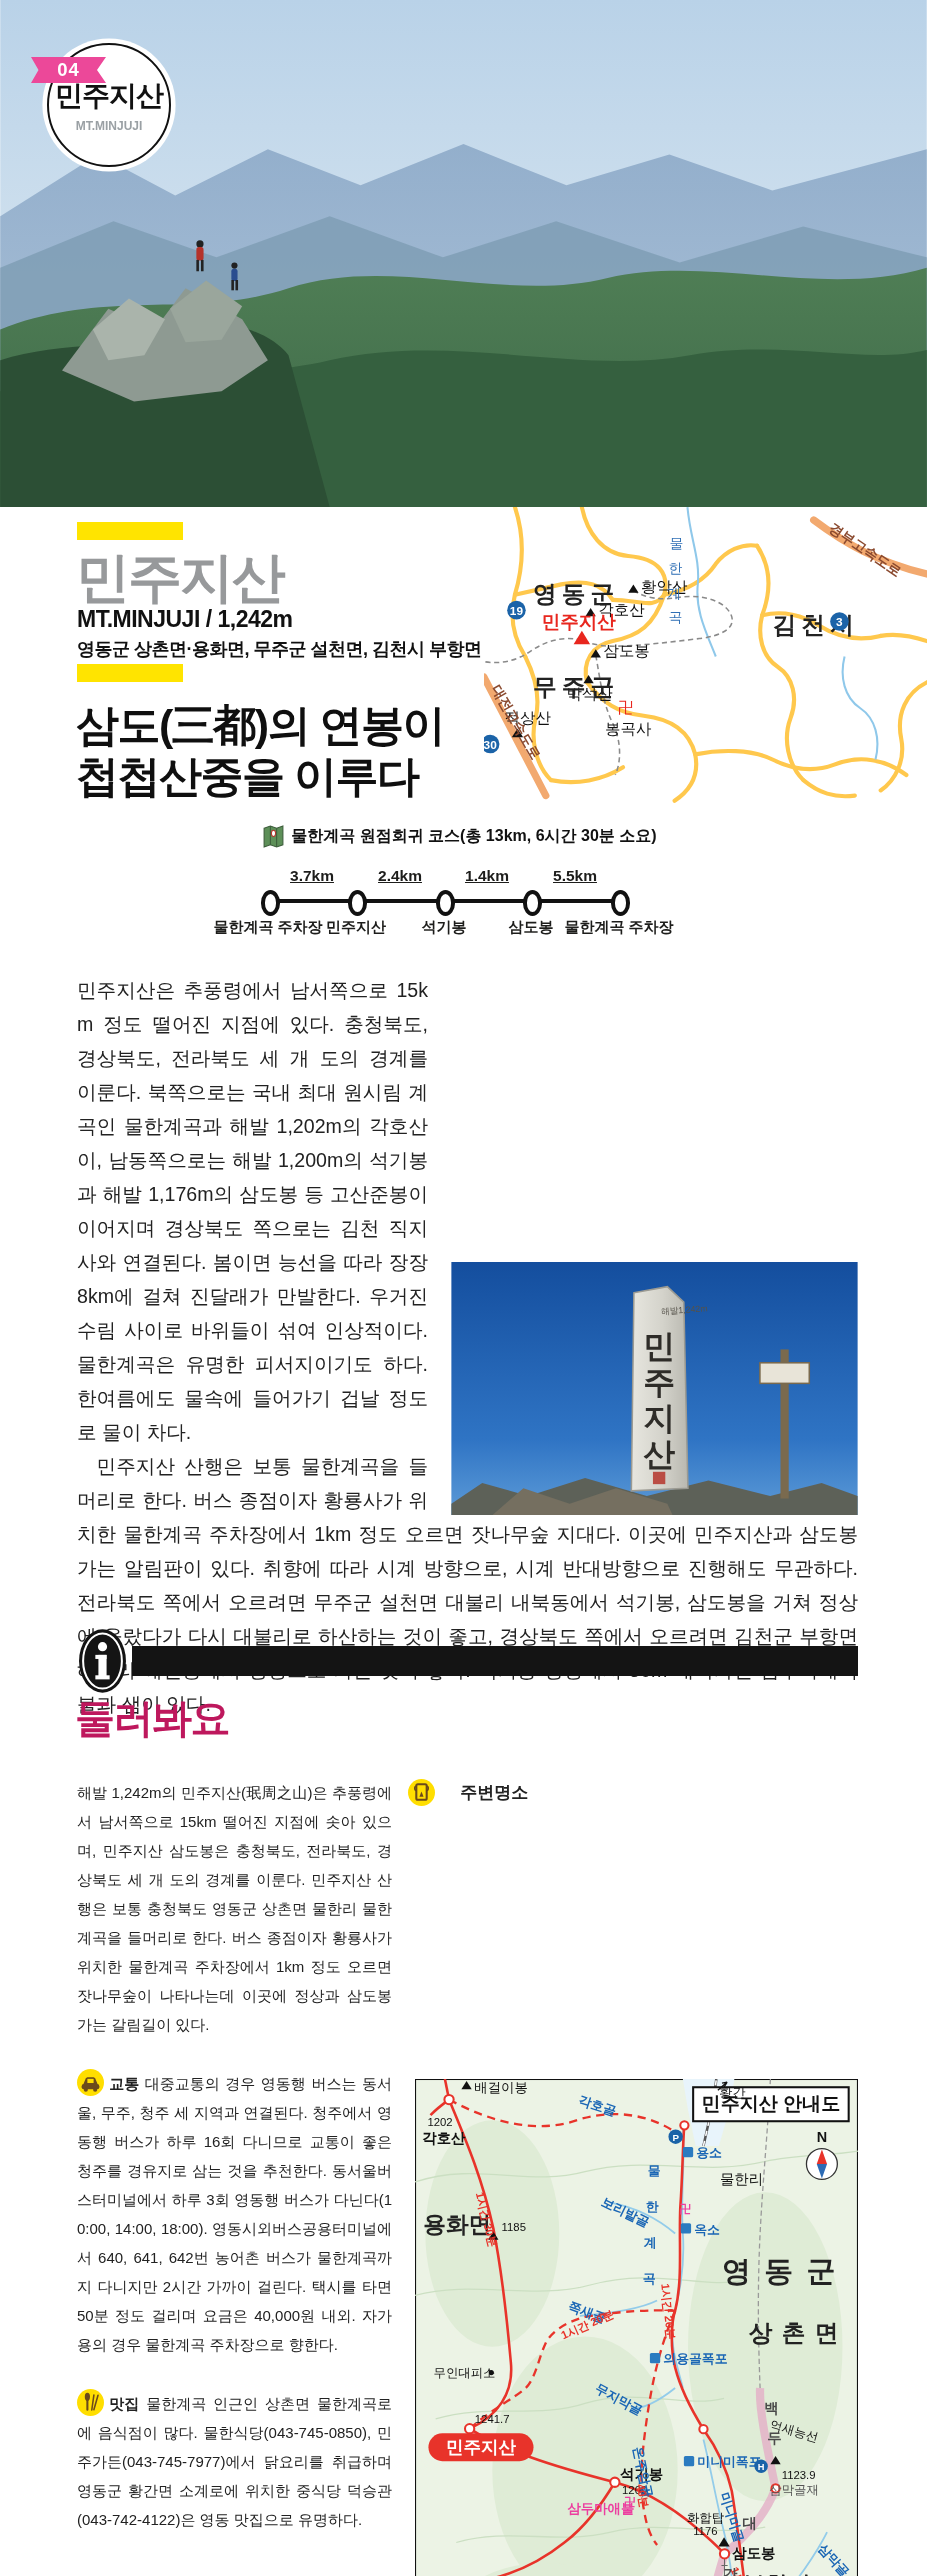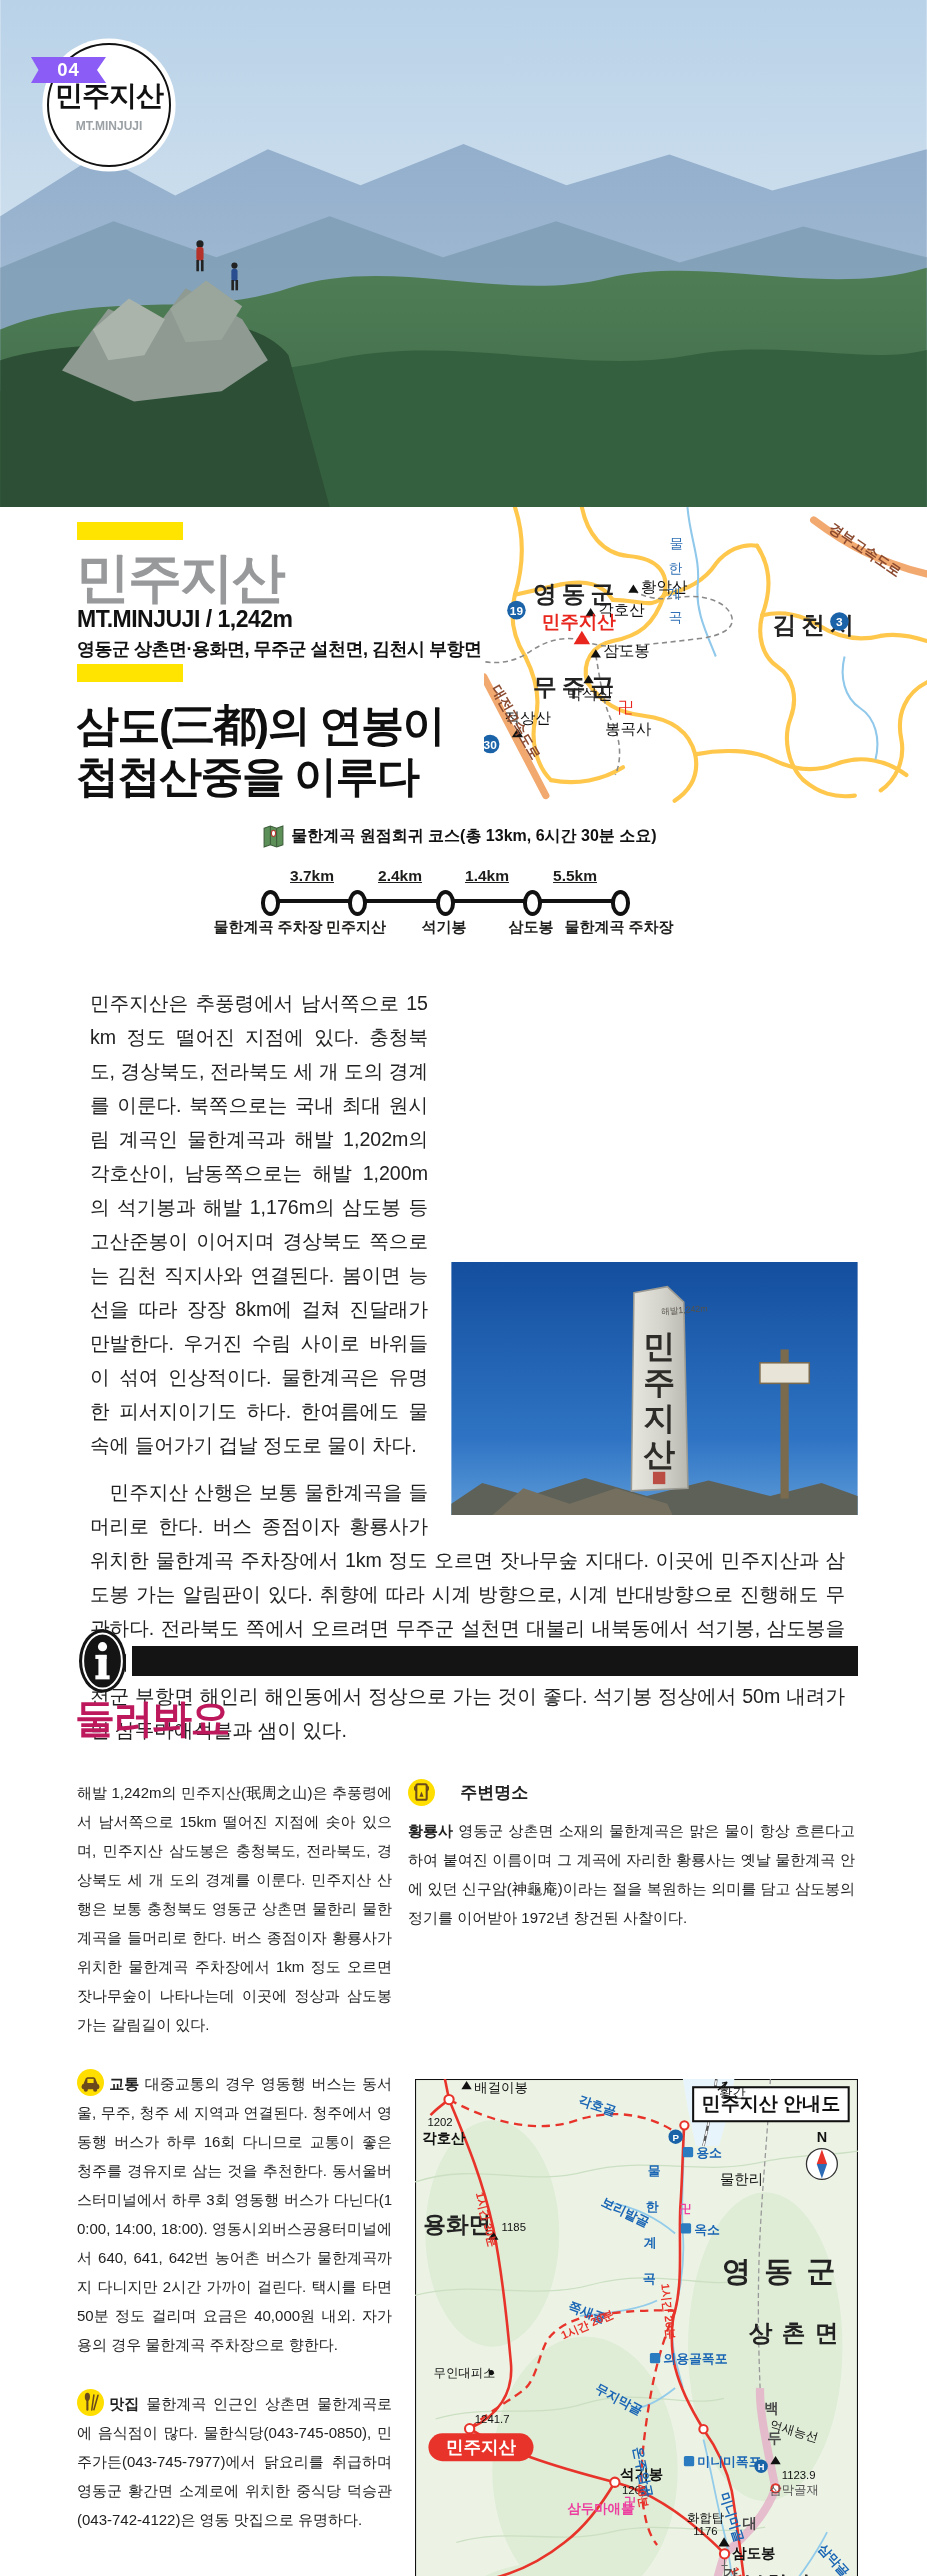--- a/index.html
+++ b/index.html
@@ -6,42 +6,42 @@
   #page{position:relative;width:927px;height:2782px;background:#fff;overflow:hidden;
         font-family:"Liberation Sans", sans-serif;color:#1d1d1b;}
   .abs{position:absolute;}
   
   #hero{left:0;top:0;width:927px;height:507px;}
   #badge-circle{left:47px;top:43px;width:120px;height:120px;border-radius:50%;
     background:#fff;border:2.1px solid #111;box-shadow:0 0 0 4.6px #fff;
     display:flex;flex-direction:column;align-items:center;justify-content:center;z-index:3;}
   #badge-title{font-size:28px;font-weight:900;letter-spacing:-1px;color:#111;}
   #badge-sub{font-size:12px;font-weight:700;color:#9aa0a4;margin-top:3.1px;letter-spacing:0px;}
-  #badge-ribbon{left:31px;top:57px;width:75px;height:26px;background:#8b5cf6;z-index:4;
+  #badge-ribbon{left:31px;top:57px;width:75px;height:26px;background:#ec4899;z-index:4;
     clip-path:polygon(0% 0%,100% 0%,88% 50%,100% 100%,0% 100%,10% 50%);
     display:flex;align-items:center;justify-content:center;}
   #badge-num{color:#fff;font-size:18.5px;font-weight:900;letter-spacing:1px;}
   
   .ybar{width:106px;height:17.5px;background:#FFE400;}
   #ybar1{left:77px;top:522px;}
   #ybar2{left:77px;top:664px;}
   #t-name{left:76px;top:542px;font-size:54px;font-weight:900;color:#97999B;letter-spacing:-2.1px;}
   #t-en{left:77px;top:606px;font-size:23px;font-weight:900;color:#111;letter-spacing:-0.5px;}
   #t-region{left:77px;top:637px;font-size:18px;font-weight:700;color:#111;letter-spacing:-0.5px;}
   #t-head1{left:76px;top:697px;font-size:43px;font-weight:900;color:#0f0f0f;letter-spacing:-1.5px;}
   #t-head2{left:76px;top:748px;font-size:43px;font-weight:900;color:#0f0f0f;letter-spacing:-1.5px;}
   
   #course-title{left:262px;top:825px;font-size:16px;font-weight:900;color:#111;display:flex;align-items:center;gap:6.2px;}
   #course-line{left:268px;top:899px;width:351px;height:3.6px;background:#111;}
   .cnode{width:11.3px;height:17.5px;border:4.1px solid #111;border-radius:50%;background:#fff;top:890px;}
   .cdist{top:867px;font-size:15.5px;font-weight:900;transform:translateX(-50%);text-decoration:underline;}
   .clabel{top:918px;font-size:15px;font-weight:900;transform:translateX(-50%);white-space:nowrap;}
   
   #body-text{left:77px;top:973px;width:781px;font-size:19.6px;line-height:34px;text-align:justify;word-break:break-all;color:#222;}
-  #body-text p{margin:13px;}
+  #body-text p{margin:0;}
   #body-text p+p{text-indent:19.6px;}
   #photo-float{float:right;width:407px;height:253px;margin:289px 0 0 23px;}
   
   #ibadge{left:78px;top:1628px;width:49px;height:66px;}
   #ibar{left:132px;top:1646px;width:726px;height:30px;background:#141414;}
   #sec-head{left:75px;top:1691px;font-size:40px;font-weight:900;letter-spacing:-1.5px;color:#be185d;}
   
   .coltext{font-size:15px;line-height:29px;text-align:justify;word-break:break-all;color:#222;}
   #col-left{left:77px;top:1778px;width:315px;}
   #col-right{left:408px;top:1778px;width:447px;}
@@ -289,21 +289,20 @@
     <div id="sights-head">
       <span class="sec-ic">
           <svg viewBox="0 0 52 52">
             <rect x="16" y="10" width="20" height="30" rx="3" fill="none" stroke="#6B4A1B" stroke-width="4"></rect>
             <path d="M16,14 C12,14 12,22 16,22 M36,14 C40,14 40,22 36,22" stroke="#6B4A1B" stroke-width="3" fill="none"></path>
             <path d="M22,34 L26,24 30,34 Z" fill="#6B4A1B"></path>
           </svg>
         </span>
       <span>주변명소</span>
     </div>
-    <p class="iconline"><span class="blabel">황룡사</span><span> 영동군 상촌면 소재의 물한계곡은 맑은 물이 항상 흐른다고 하여 붙여진 이름이며 그 계곡에 자리한 황룡사는 옛날 물한계곡 안에 있던 신구암(神龜庵)이라는 절을 복원하는 의미를 담고 삼도봉의 정기를 이어받아 1972년 창건된 사찰이다.</span></p>
   </div>
 
   <div class="abs" id="trailmap">
     <svg width="443" height="618" viewBox="0 0 860 1200">
       <rect x="0" y="0" width="860" height="1200" fill="#ECF3E5" stroke="#111" stroke-width="4"></rect>
       <g fill="#DFECD6">
         <ellipse cx="150" cy="300" rx="130" ry="220"></ellipse>
         <ellipse cx="330" cy="760" rx="180" ry="260"></ellipse>
         <ellipse cx="680" cy="520" rx="150" ry="300"></ellipse>
         <ellipse cx="250" cy="1080" rx="200" ry="140"></ellipse>

